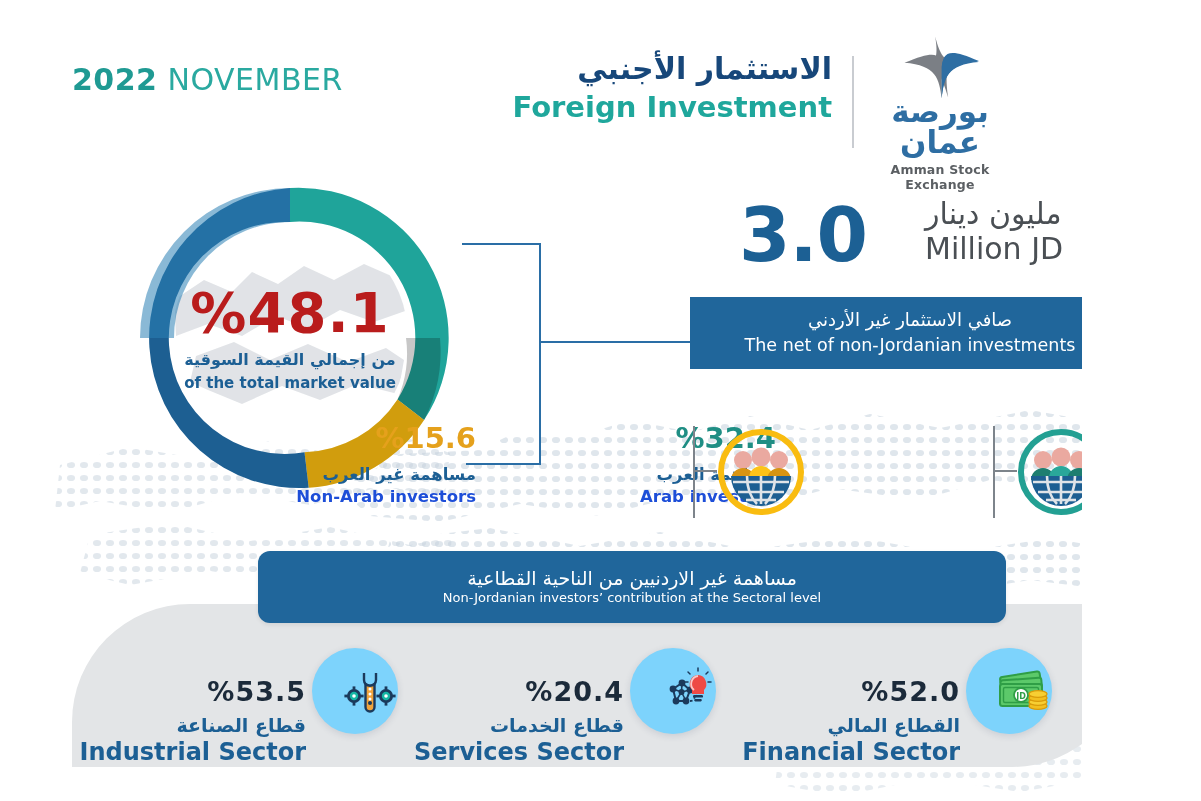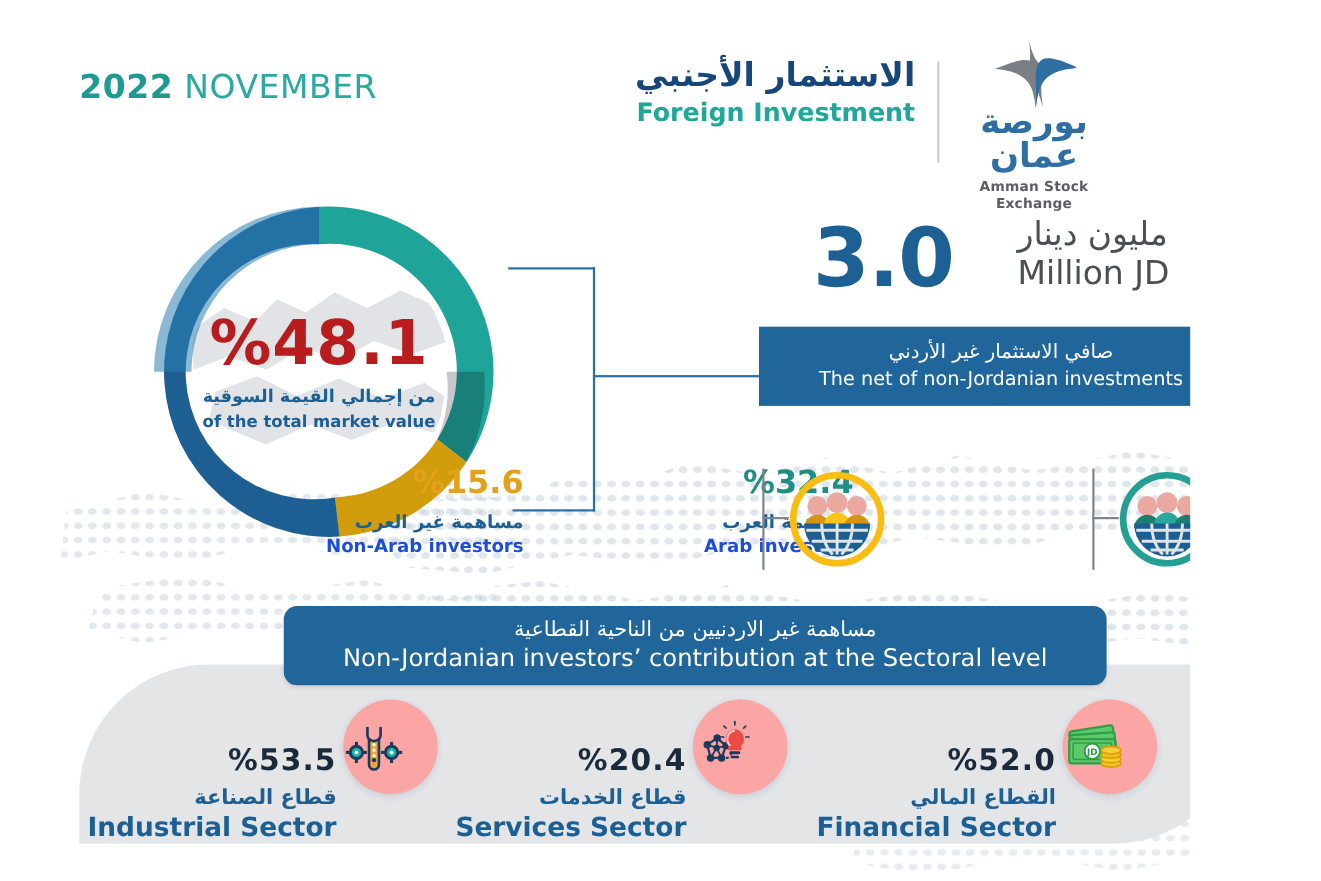--- a/index.html
+++ b/index.html
@@ -14,21 +14,21 @@
   .dotmap{position:absolute;pointer-events:none;opacity:.55;}
   .dotmap svg{display:block;}
 
   
   .date-head{position:absolute;left:72px;top:62px;font-size:30px;letter-spacing:.5px;white-space:nowrap;}
   .date-year{font-weight:bold;color:#1f9a93;}
   .date-month{font-weight:normal;color:#2aa9a0;}
 
   .title-block{position:absolute;right:250px;top:52px;text-align:right;}
   .title-ar{font-size:30px;font-weight:bold;color:#17477a;line-height:1.15;direction:rtl;white-space:nowrap;}
-  .title-en{font-size:23px;font-weight:bold;color:#1fa79c;line-height:1.2;margin-top:3px;white-space:nowrap;}
+  .title-en{font-size:29px;font-weight:bold;color:#1fa79c;line-height:1.2;margin-top:3px;white-space:nowrap;}
 
   .title-sep{position:absolute;right:228px;top:56px;width:2px;height:92px;background:#c9ccd1;}
 
   .logo{position:absolute;right:58px;top:34px;width:168px;text-align:center;}
   .logo-star{width:86px;height:66px;margin:0 auto;display:block;}
   .logo-ar{font-size:31px;font-weight:bold;color:#2e6ea3;line-height:1;margin-top:-4px;direction:rtl;letter-spacing:1px;}
   .logo-en{font-size:12.5px;font-weight:bold;color:#5b5f63;letter-spacing:.2px;margin-top:4px;}
 
   
   .donut-wrap{position:absolute;left:112px;top:160px;width:356px;height:356px;}
@@ -78,31 +78,31 @@
     background:#e3e5e7;
     border-top-left-radius:118px;border-bottom-right-radius:118px;
   }
   .sector-banner{
     position:absolute;left:258px;top:551px;width:748px;height:72px;
     background:#20669b;border-radius:12px;color:#fff;
     display:flex;flex-direction:column;align-items:center;justify-content:center;text-align:center;
     box-shadow:0 2px 4px rgba(0,0,0,.08);
   }
   .sector-banner-ar{font-size:19px;direction:rtl;line-height:1.25;}
-  .sector-banner-en{font-size:22px;line-height:1.3;margin-top:0;}
+  .sector-banner-en{font-size:13px;line-height:1.3;margin-top:0;}
 
   .sector{position:absolute;top:636px;height:110px;}
   .sector-text{position:absolute;right:0;top:6px;text-align:right;white-space:nowrap;}
   .sector-pct{font-size:27px;font-weight:bold;color:#1b2a3a;line-height:1;letter-spacing:1px;margin-top:36px;}
   .sector-ar{font-size:19px;font-weight:bold;color:#1c5f94;direction:rtl;margin-top:9px;}
   .sector-en{font-size:24px;font-weight:bold;color:#1c5f94;margin-top:2px;}
   .sector-icon{
-    position:absolute;right:-92px;top:0;width:86px;height:86px;border-radius:50%;
-    background:#fca5a5;box-shadow:0 2px 7px rgba(40,60,90,.14);
-    display:flex;align-items:center;justify-content:flex-start;
+    position:absolute;right:-92px;top:12px;width:86px;height:86px;border-radius:50%;
+    background:#7dd3fc;box-shadow:0 2px 7px rgba(40,60,90,.14);
+    display:flex;align-items:center;justify-content:flex-end;
   }
 </style>
 </head>
 <body>
 
 <div id="stage">
 
   <div class="dotmap" style="left:330px;top:370px;">
     <svg width="820" height="250" viewBox="0 0 820 250">
       <defs>

